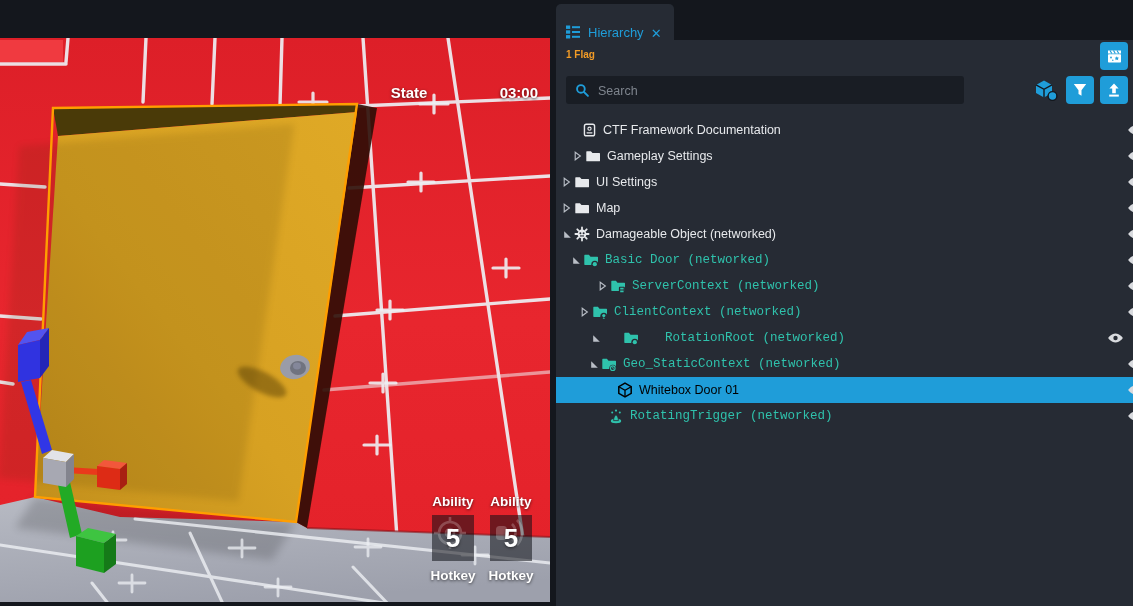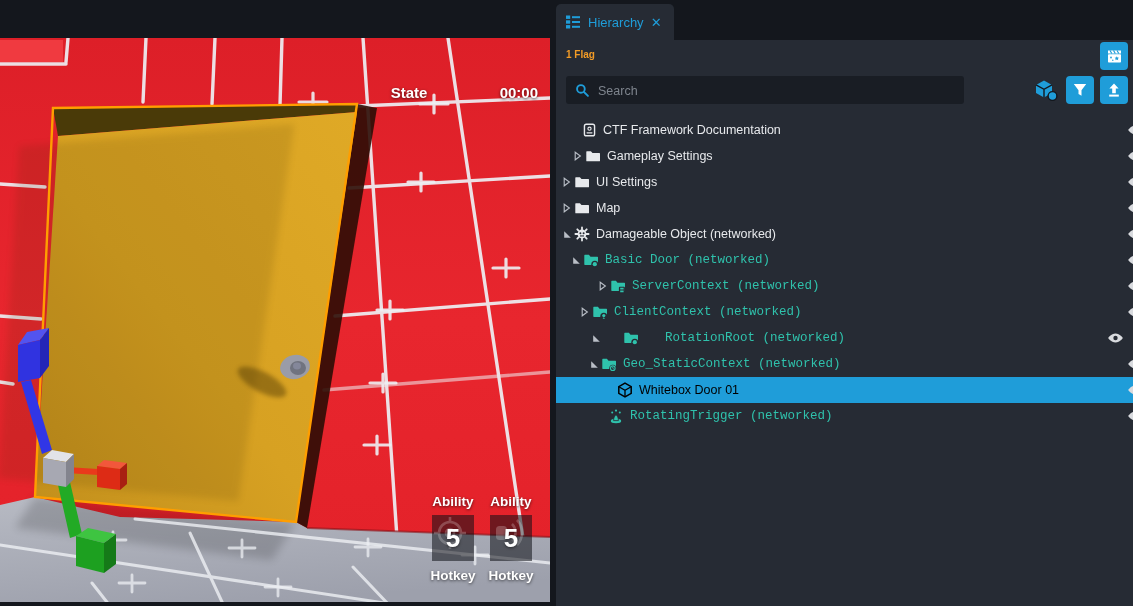--- a/index.html
+++ b/index.html
@@ -17,21 +17,21 @@
   .ability-slot{position:absolute;width:54px;text-align:center;}
   .ability-label,.hotkey-label{font-size:13.5px;font-weight:600;color:#fff;text-shadow:0 1px 3px rgba(0,0,0,.65);}
   .ability-box{position:relative;width:42px;height:46px;margin:6px auto 7px auto;background:rgba(14,17,22,.55);}
   .ability-box .num{position:relative;z-index:2;line-height:46px;font-size:26px;font-weight:600;color:#fff;text-shadow:0 1px 3px rgba(0,0,0,.5);}
   .ability-box svg{position:absolute;left:3px;top:5px;opacity:.22;z-index:1;}
   
   #panel{position:absolute;left:550px;top:0;width:583px;height:606px;background:#262b34;}
   #panel-edge{position:absolute;left:0;top:0;width:6px;height:606px;background:#14171d;z-index:4;}
   #tabbar{position:absolute;left:0;top:0;width:583px;height:40px;background:#14171d;}
   #tab-hierarchy{position:absolute;left:6px;top:4px;height:36px;padding:0 12px 0 9px;
-     background:#262b34;border-radius:5px 5px 0 0;display:flex;align-items:center;gap:7px;z-index:5;}
+     background:#262b34;border-radius:5px 5px 0 0;display:flex;align-items:flex-end;gap:7px;z-index:5;}
   #tab-hierarchy .tab-label{color:#1f9dd9;font-size:13px;}
   #tab-hierarchy .tab-close{color:#1f9dd9;font-size:13px;font-weight:700;cursor:pointer;line-height:1;}
   #flag-count{position:absolute;left:16px;top:49px;color:#f29b26;font-size:10px;font-weight:700;}
   #search-box{position:absolute;left:16px;top:76px;width:398px;height:28px;background:#191d24;border-radius:3px;}
   #search-box svg{position:absolute;left:9px;top:7px;}
   #search-input{position:absolute;left:30px;top:0;width:360px;height:28px;background:transparent;border:none;outline:none;
      color:#aeb3ba;font-size:12.5px;font-family:"Liberation Sans","DejaVu Sans",sans-serif;}
   #search-input::placeholder{color:#7e848d;}
   .tool-btn{position:absolute;width:28px;height:28px;background:#1f9dd9;border-radius:4px;
      display:flex;align-items:center;justify-content:center;cursor:pointer;}
@@ -170,21 +170,21 @@
         </g>
         <g>
           <polygon points="43,420 52,412 74,416 66,424" fill="#e2e3e8"></polygon>
           <polygon points="66,424 74,416 74,441 66,449" fill="#83848e"></polygon>
           <polygon points="43,420 66,424 66,449 43,445" fill="#a7a8b2"></polygon>
         </g>
       </g>
     </svg>
 
     <div class="hud" id="hud-state">State</div>
-    <div class="hud" id="hud-timer">00:00</div>
+    <div class="hud" id="hud-timer">03:00</div>
 
     <div class="ability-slot" style="left:426px;top:456px;">
       <div class="ability-label">Ability</div>
       <div class="ability-box">
         <svg width="36" height="36" viewBox="0 0 36 36">
           <g stroke="#fff" stroke-width="2.6" fill="none">
             <circle cx="18" cy="18" r="11"></circle>
               <circle cx="18" cy="18" r="4"></circle>
             <path d="M18 2v6M18 28v6M2 18h6M28 18h6"></path>
           </g>

